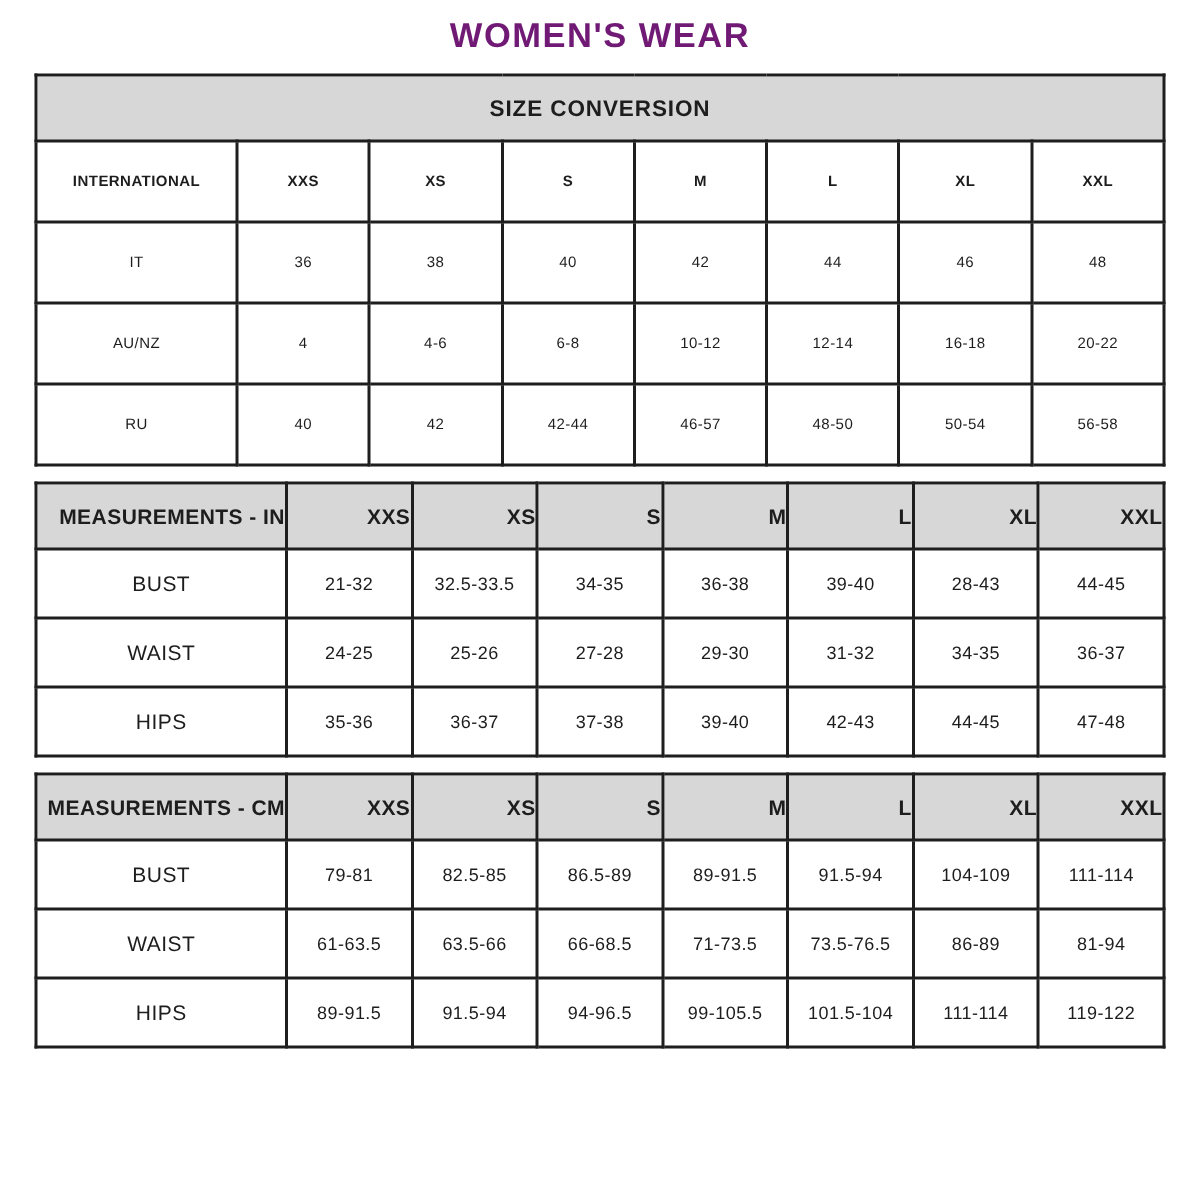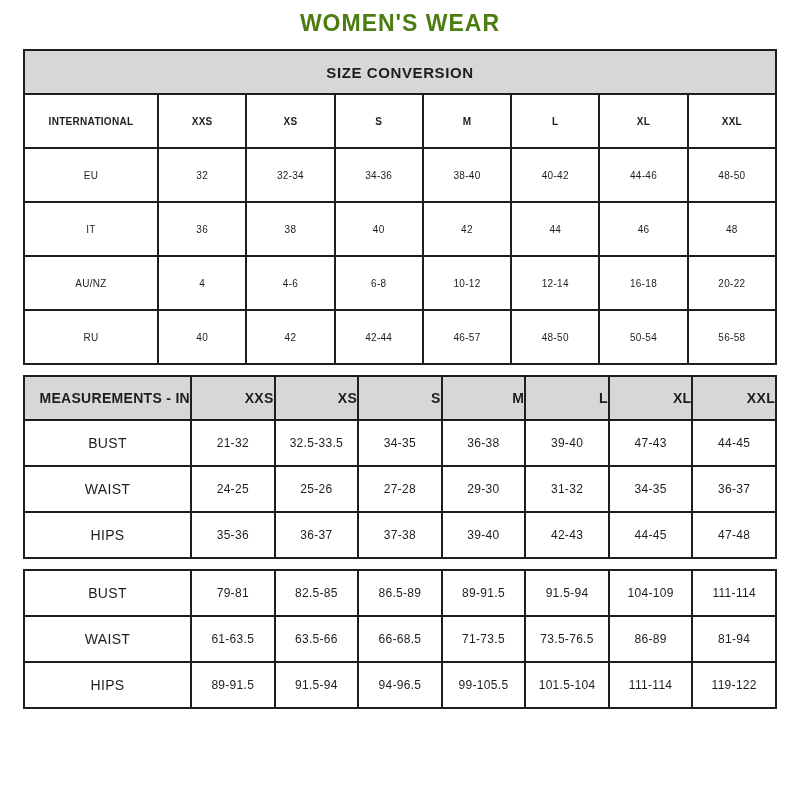--- a/index.html
+++ b/index.html
@@ -17,21 +17,21 @@
     overflow: hidden;
   }
   .page { width: 800px; padding: 0 23px; }
   h1.title {
     text-align: center;
     font-size: 23px;
     font-weight: 700;
     letter-spacing: 1px;
     padding-top: 10px;
     margin-bottom: 12px;
-    color: #4d7c0f;
+    color: #701a75;
   }
   table {
     border-collapse: collapse;
     table-layout: fixed;
     width: 754px;
   }
   td, th {
     border: 2px solid var(--border);
     text-align: center;
     vertical-align: middle;
@@ -86,30 +86,20 @@
           <td>INTERNATIONAL</td>
           <td>XXS</td>
           <td>XS</td>
           <td>S</td>
           <td>M</td>
           <td>L</td>
           <td>XL</td>
           <td>XXL</td>
         </tr>
         <tr>
-          <td class="row-label">EU</td>
-          <td>32</td>
-          <td>32-34</td>
-          <td>34-36</td>
-          <td>38-40</td>
-          <td>40-42</td>
-          <td>44-46</td>
-          <td>48-50</td>
-        </tr>
-        <tr>
           <td class="row-label">IT</td>
           <td>36</td>
           <td>38</td>
           <td>40</td>
           <td>42</td>
           <td>44</td>
           <td>46</td>
           <td>48</td>
         </tr>
         <tr>
@@ -157,21 +147,21 @@
           <td>XL</td>
           <td>XXL</td>
         </tr>
         <tr>
           <td class="row-label">BUST</td>
           <td>21-32</td>
           <td>32.5-33.5</td>
           <td>34-35</td>
           <td>36-38</td>
           <td>39-40</td>
-          <td>47-43</td>
+          <td>28-43</td>
           <td>44-45</td>
         </tr>
         <tr>
           <td class="row-label">WAIST</td>
           <td>24-25</td>
           <td>25-26</td>
           <td>27-28</td>
           <td>29-30</td>
           <td>31-32</td>
           <td>34-35</td>
@@ -195,20 +185,30 @@
       <col style="width:167px">
       <col>
         <col>
         <col>
         <col>
         <col>
         <col>
         <col>
     </colgroup>
     <tbody>
+        <tr class="header-row">
+          <td>MEASUREMENTS - CM</td>
+          <td>XXS</td>
+          <td>XS</td>
+          <td>S</td>
+          <td>M</td>
+          <td>L</td>
+          <td>XL</td>
+          <td>XXL</td>
+        </tr>
         <tr>
           <td class="row-label">BUST</td>
           <td>79-81</td>
           <td>82.5-85</td>
           <td>86.5-89</td>
           <td>89-91.5</td>
           <td>91.5-94</td>
           <td>104-109</td>
           <td>111-114</td>
         </tr>

